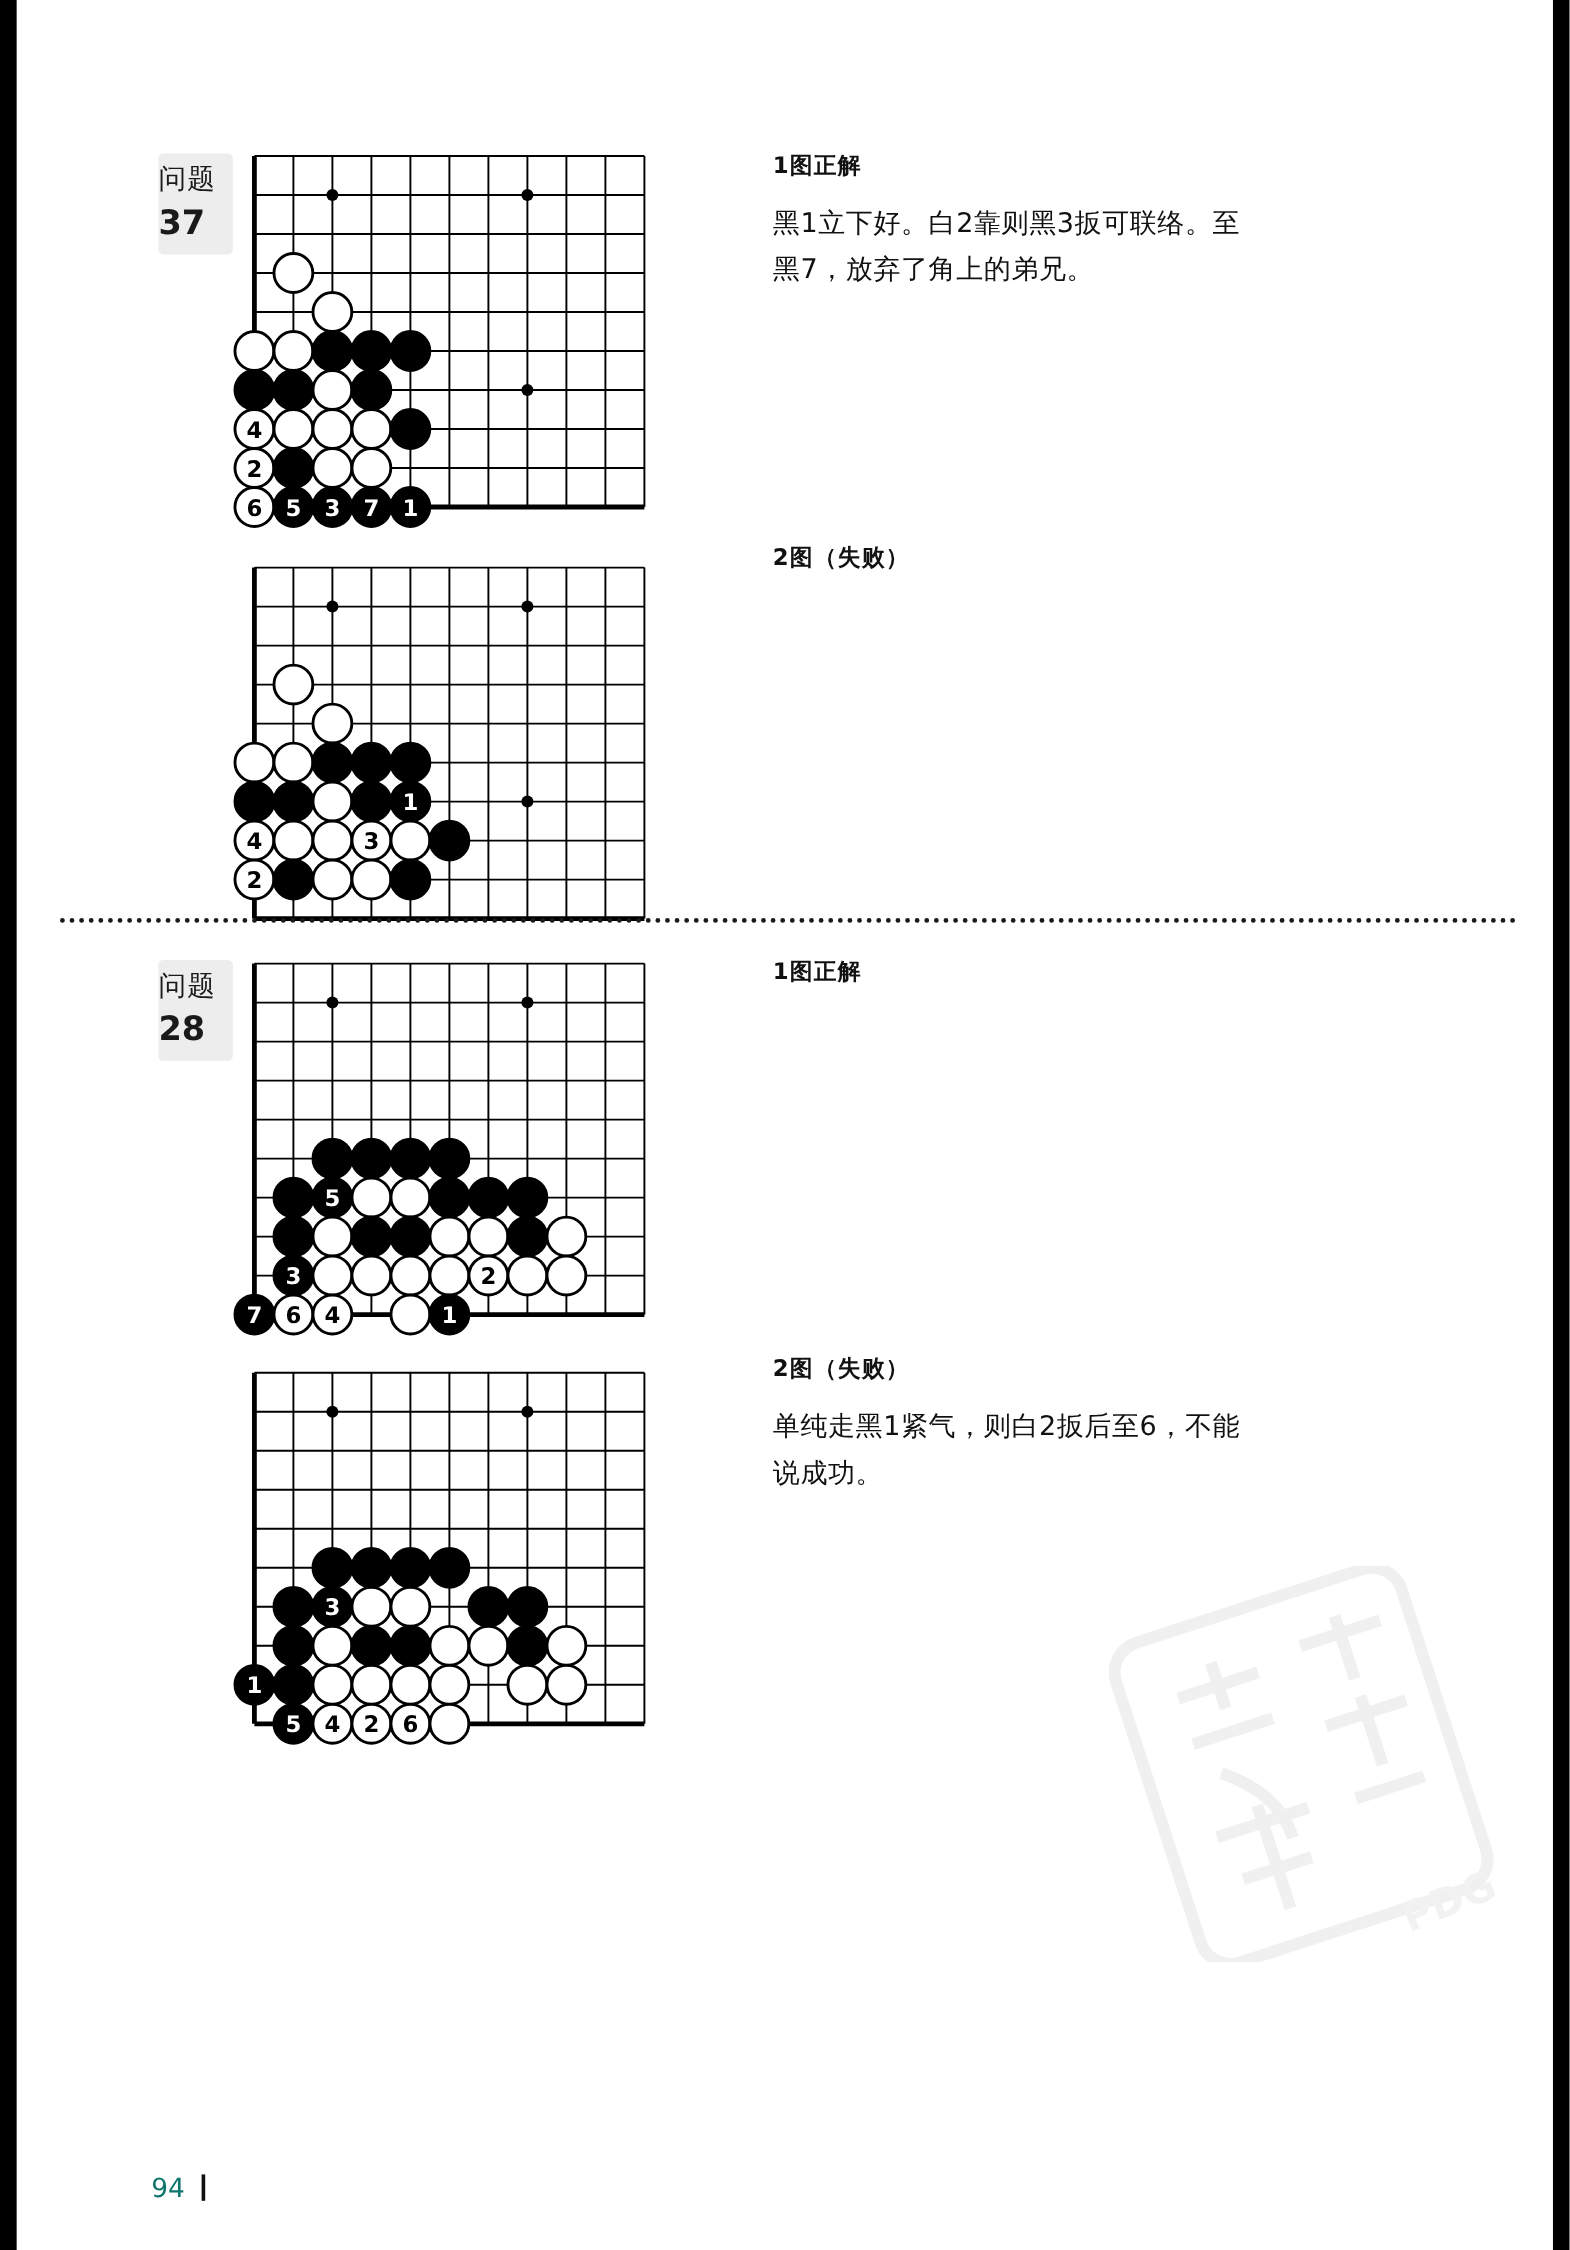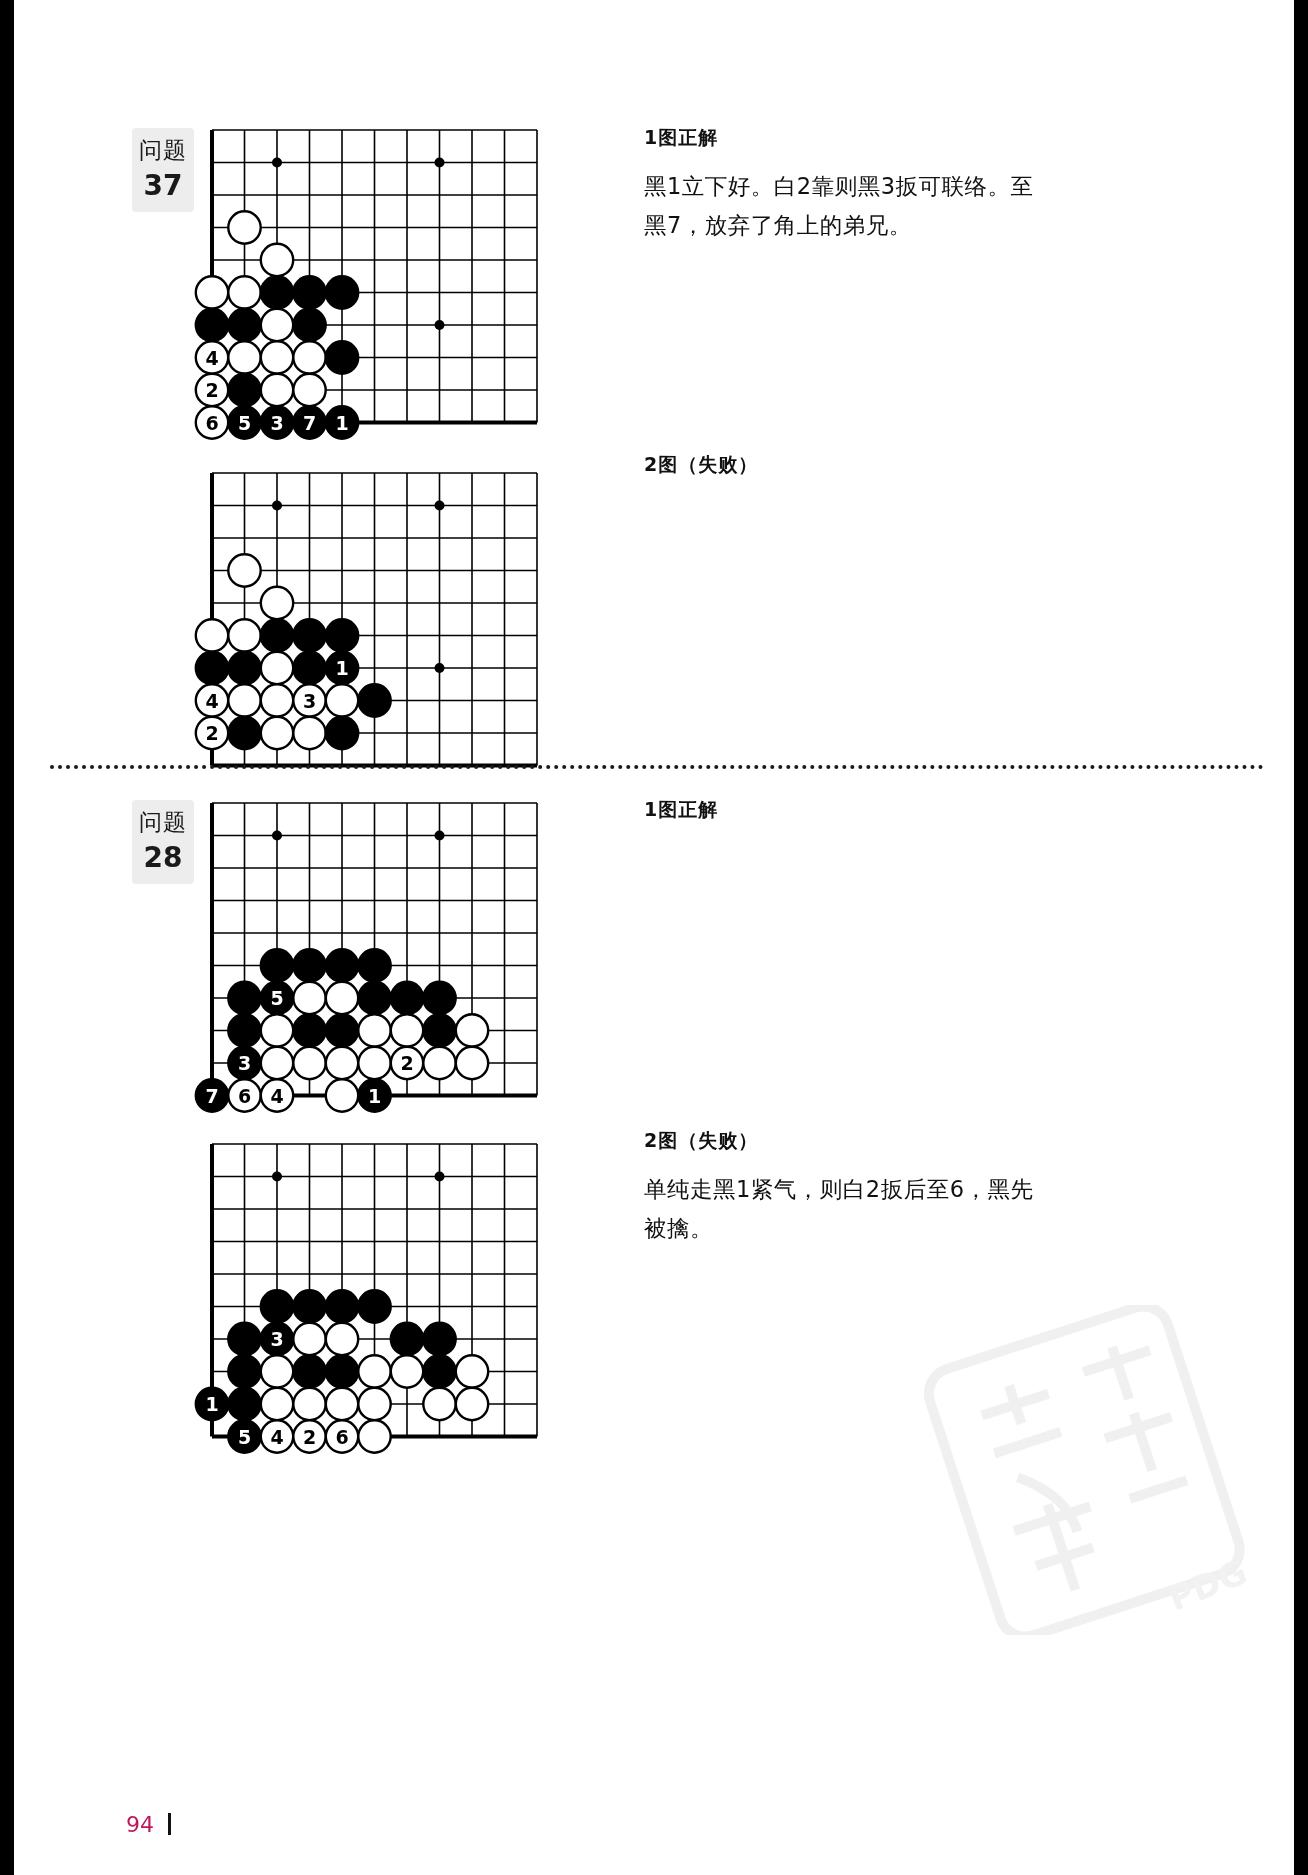--- a/index.html
+++ b/index.html
@@ -8,37 +8,37 @@
     position:relative;width:1308px;height:1875px;background:#ffffff;margin:0 auto;
     box-sizing:border-box;overflow:hidden;
   }
   .page-border-left{position:absolute;left:0;top:0;width:14px;height:100%;background:#000;}
   .page-border-right{position:absolute;right:0;top:0;width:14px;height:100%;background:#000;}
   .sheet{position:absolute;left:14px;top:0;right:14px;bottom:0;background:#fff;}
 
   
   .tab{
     position:absolute;width:62px;background:#ededed;border-radius:4px;
-    text-align:center;color:#1a1a1a;line-height:1.18;
+    color:#1a1a1a;line-height:1.18;
     font-family:"DejaVu Sans","Liberation Sans",sans-serif;
   }
   .tab .w{display:block;font-size:23px;letter-spacing:1px;padding-top:9px;}
   .tab .num{display:block;font-size:28px;font-weight:bold;padding:5px 0 10px;}
 
   
   .txt{position:absolute;color:#111;}
   .txt h3{margin:0 0 16px 0;font-size:19px;font-weight:bold;letter-spacing:1px;}
   .txt p{margin:0;font-size:22.5px;line-height:1.72;letter-spacing:0.5px;}
 
   
   .board{position:absolute;}
   .board svg{display:block;}
 
   
-  .pgnum{position:absolute;left:112px;bottom:38px;font-size:22px;color:#be185d;}
+  .pgnum{position:absolute;left:112px;bottom:38px;font-size:22px;color:#0f766e;}
   .pgnum .bar{display:inline-block;width:3px;height:22px;background:#111;margin-left:14px;
     vertical-align:-3px;}
 
   
   .sep{position:absolute;left:36px;right:30px;height:0;border-top:4px dotted #1a1a1a;}
 
   
   .wm{position:absolute;right:40px;bottom:240px;width:330px;height:330px;opacity:.12;
       pointer-events:none;}
   .wm .pdg{position:absolute;right:6px;bottom:30px;font-size:34px;font-weight:bold;
@@ -546,21 +546,21 @@
             <text x="148" y="317.7" text-anchor="middle" font-size="19" font-family="&quot;DejaVu Sans&quot;, sans-serif" font-weight="bold" fill="#000">6</text>
           </g>
           <g>
             <circle cx="180.5" cy="310.5" r="16.2" fill="#fff" stroke="#000" stroke-width="2.4"></circle>
           </g>
         </svg>
       </div>
 
     <div class="txt" style="left:630px;top:1128px;width:400px;">
       <h3>2图（失败）</h3>
-      <p>单纯走黑1紧气，则白2扳后至6，黑先被擒。</p>
+      <p>单纯走黑1紧气，则白2扳后至6，不能说成功。</p>
     </div>
 
     <div class="wm">
       <svg class="seal" viewBox="0 0 330 330">
         <g fill="none" stroke="#8a8a8a" stroke-width="10" transform="rotate(-18 165 165)">
           <rect x="35" y="25" width="250" height="280" rx="26"></rect>
           <path d="M80 80h70M115 60v40M80 120h70M95 150c25 20 40 40 40 70"></path>
           <path d="M190 70h70M225 55v55M190 140h70M225 125v60M195 205h60"></path>
           <path d="M75 200h80M115 185v90M85 240h60"></path>
         </g>

